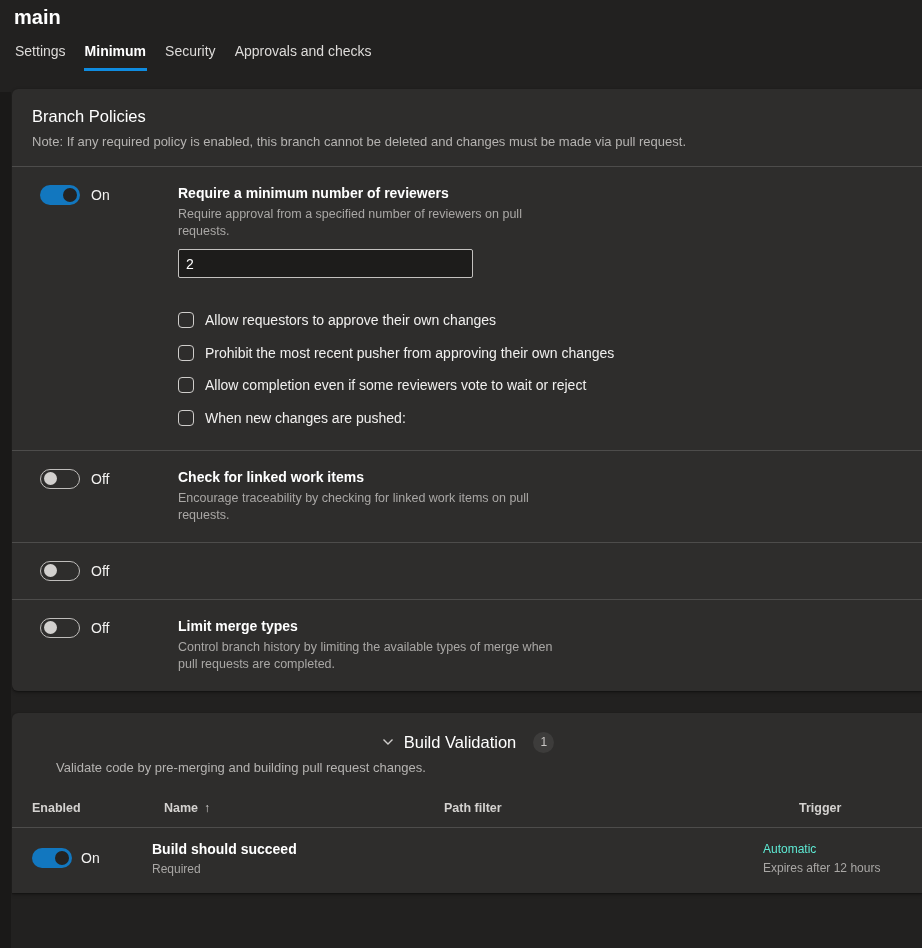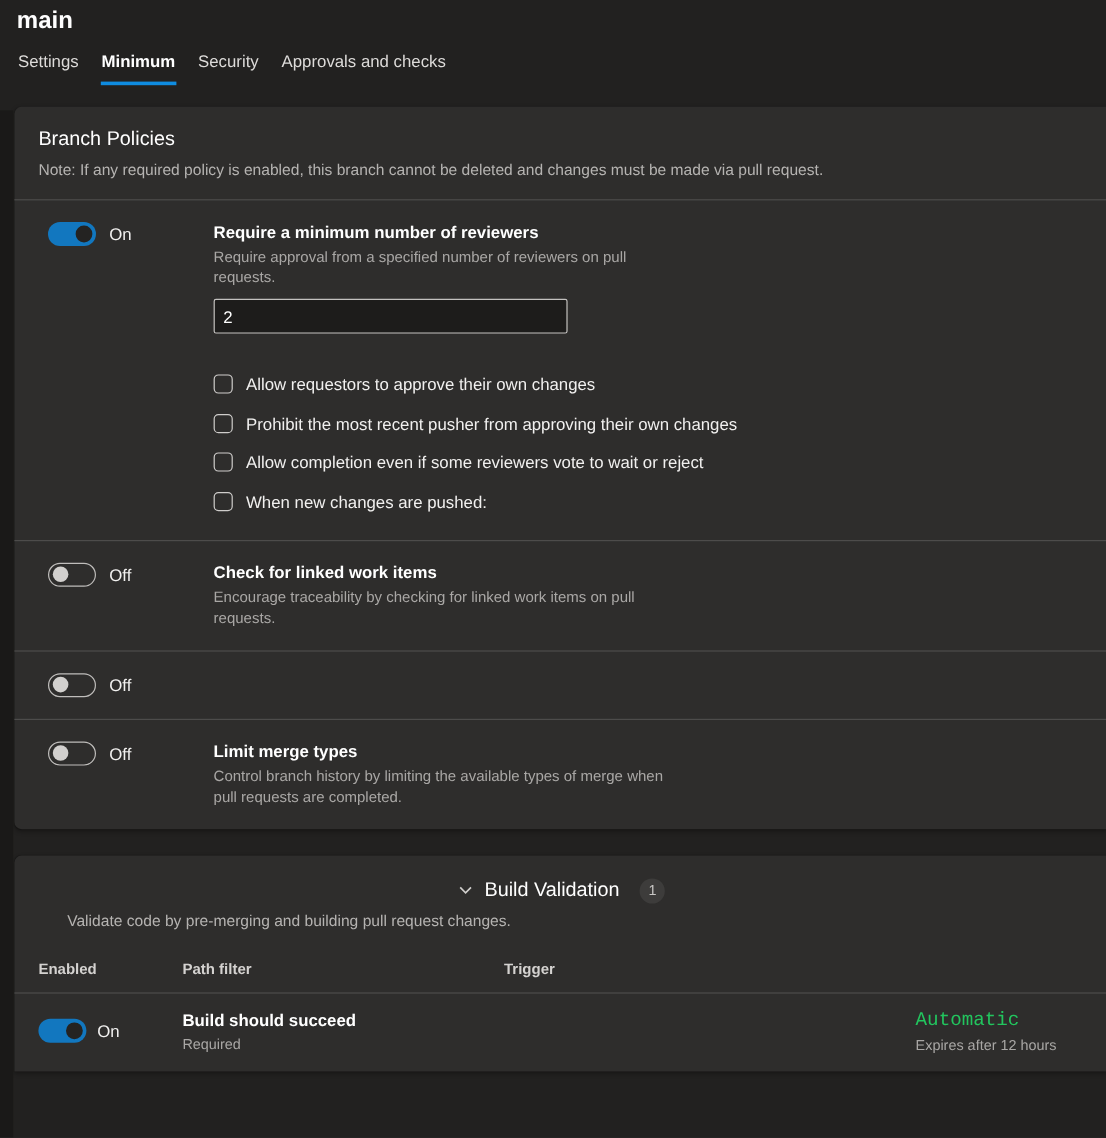--- a/index.html
+++ b/index.html
@@ -92,32 +92,32 @@
   .bv-badge {
     margin-left:17px; width:21px; height:21px; border-radius:50%;
     background:#3d3c3b; color:#c8c6c4; font-size:12px;
     display:flex; align-items:center; justify-content:center;
   }
   .bv-desc { margin:7px 0 0 22px; font-size:13px; color:#b5b3b1; }
   .table-header {
     display:grid; grid-template-columns:120px 268px 343px 1fr;
     padding-left:20px; height:38px; align-items:center;
     border-bottom:1px solid #4d4c4b;
-    font-size:12.5px; font-weight:600; color:#d4d2d0;
+    font-size:12.5px; font-weight:600; color:#d4d2d0;gap:12px;
   }
   .th-name { display:flex; align-items:center; gap:6px; cursor:pointer; }
   .sort-arrow { font-size:12px; color:#d4d2d0; }
   .table-row {
     display:grid; grid-template-columns:120px 268px 343px 1fr;
     padding:13px 0 13px 20px; align-items:center;
   }
   .cell-enabled { display:flex; align-items:center; gap:9px; }
   .cell-name-main { font-size:14px; font-weight:700; color:#ffffff; }
   .cell-sub { font-size:12px; color:#a9a7a5; margin-top:5px; }
-  .cell-trigger-main { font-size:16px; color:#22c55e;font-family:Liberation Mono, monospace; }
+  .cell-trigger-main { font-size:12px; color:#5eead4; }
 </style>
 </head>
 <body>
 
 <div class="left-gutter"></div>
 
 <div class="page-title">main</div>
 
 <div class="tabs">
   <div class="tab">Settings</div>
@@ -204,20 +204,24 @@
           </svg>
       </span>
       <span class="bv-title">Build Validation</span>
       <span class="bv-badge">1</span>
     </div>
     <div class="bv-desc">Validate code by pre-merging and building pull request changes.</div>
   </div>
 
   <div class="table-header">
     <div>Enabled</div>
+    <div class="th-name">
+      <span>Name</span>
+      <span class="sort-arrow">↑</span>
+    </div>
     <div>Path filter</div>
     <div>Trigger</div>
   </div>
 
   <div class="table-row">
     <div class="cell-enabled">
       <div class="toggle on"></div>
       <div class="toggle-label">On</div>
     </div>
     <div>

